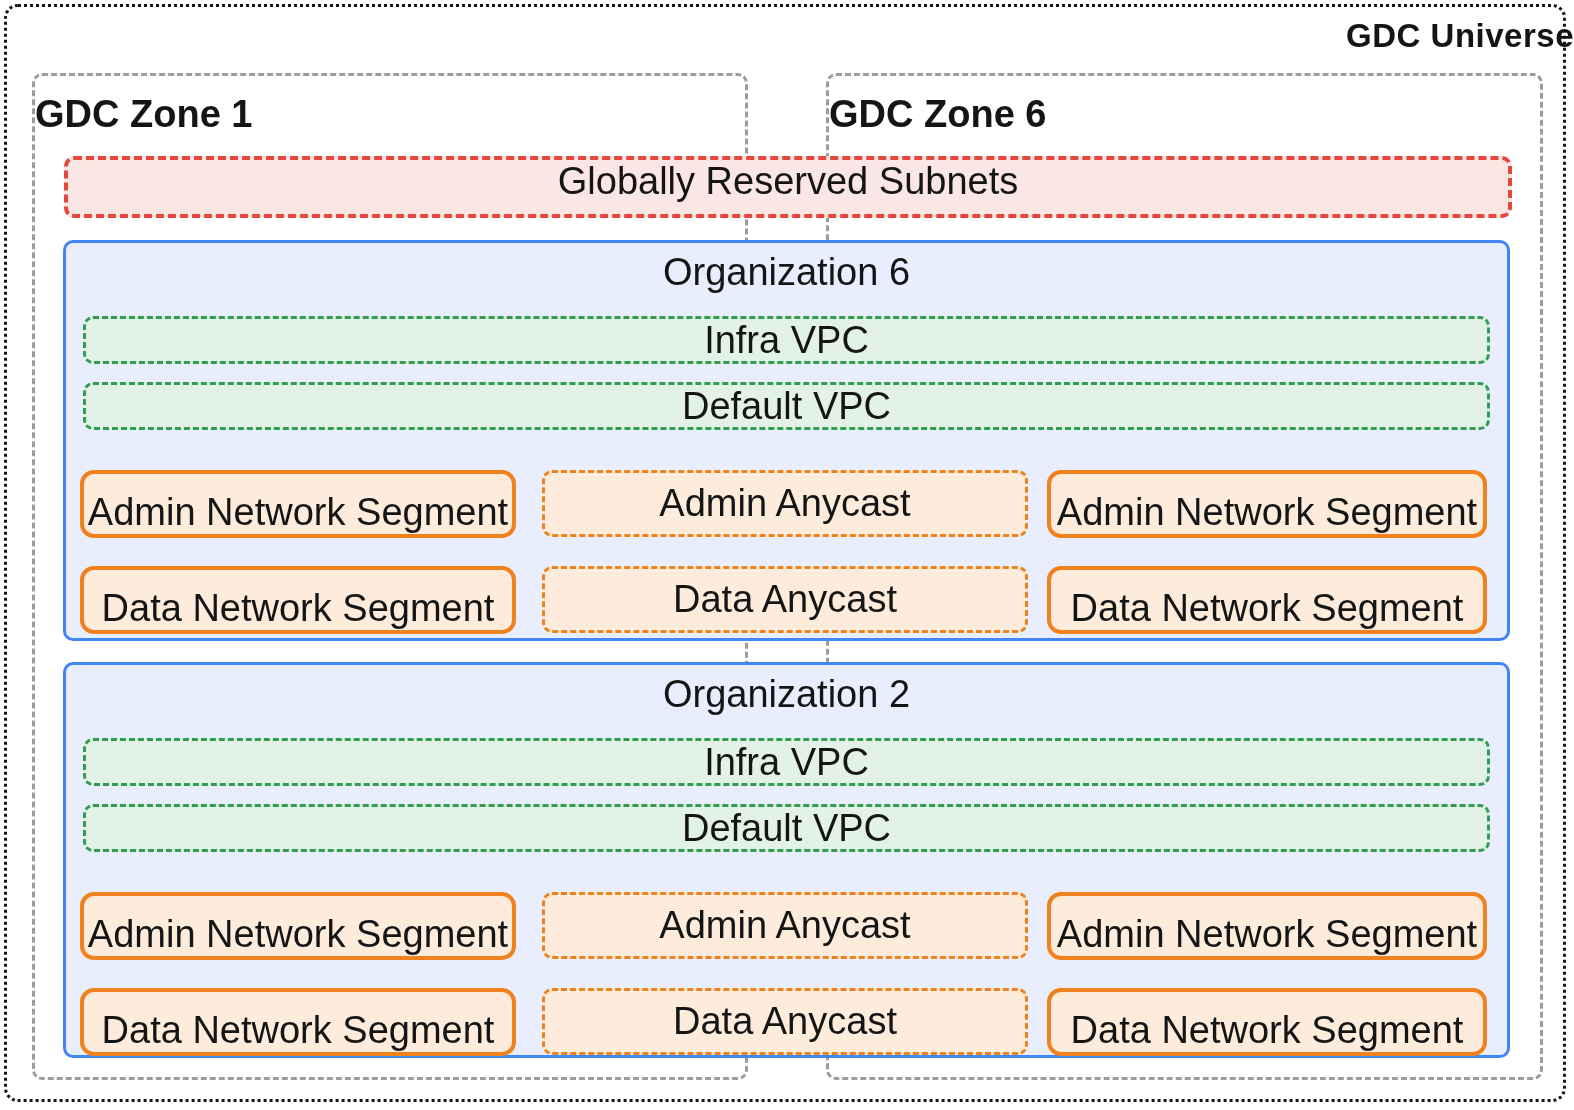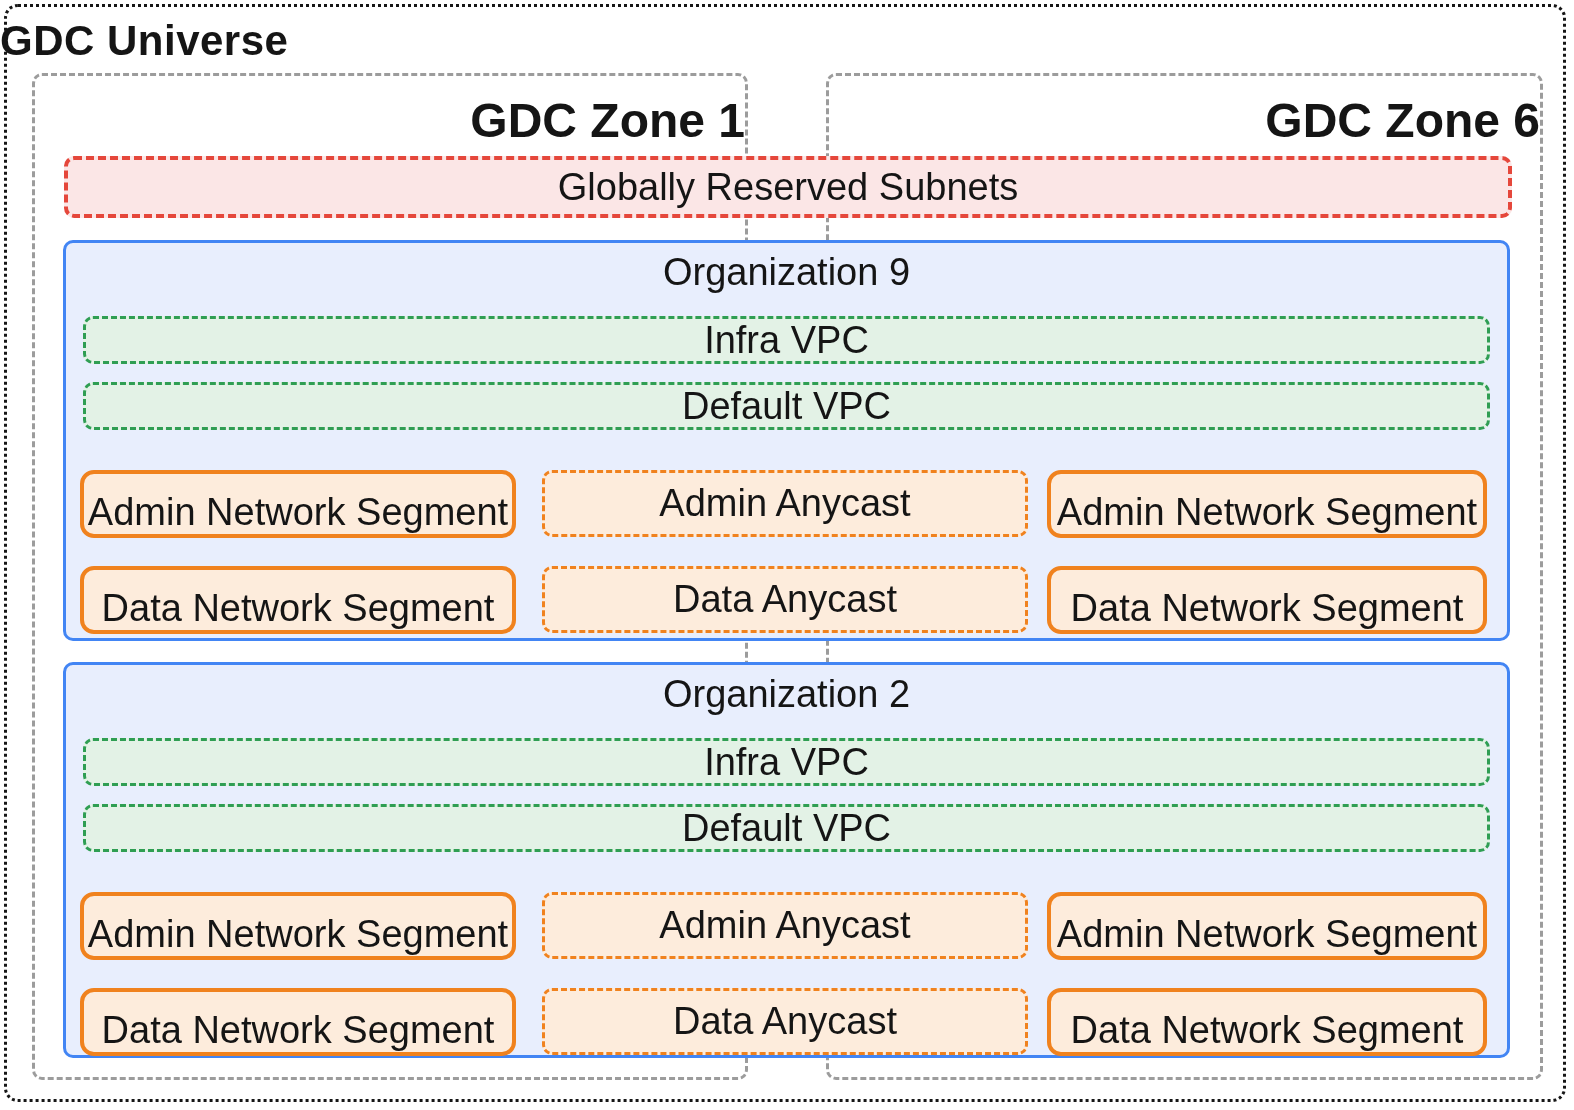--- a/index.html
+++ b/index.html
@@ -20,49 +20,49 @@
 
   
   .universe-boundary {
     left: 4px; top: 4px; width: 1562px; height: 1098px;
     border: 3px dotted var(--universe-border, #161616);
     border-radius: 14px;
     background: transparent;
   }
   .universe-title {
     left: 0; top: 17px; width: 100%;
-    text-align: left;
-    font-size: 42px;
+    text-align: right;
+    font-size: 33px;
     font-weight: bold;
     letter-spacing: 0.5px;
   }
 
   
   .zone {
     top: 73px; height: 1007px;
     border: 3px dashed var(--zone-border, #9c9c9c);
     border-radius: 10px;
     background: transparent;
   }
   .zone-1 { left: 32px;  width: 716px; }
   .zone-2 { left: 826px; width: 717px; }
   .zone-label {
     position: absolute; left: 0; top: 17px; width: 100%;
-    text-align: right;
-    font-size: 48px;
+    text-align: left;
+    font-size: 38px;
     font-weight: bold;
   }
 
   
   .subnets {
     left: 64px; top: 156px; width: 1448px; height: 62px;
     border: 4px dashed var(--subnet-border, #e5473b);
     border-radius: 10px;
     background: var(--subnet-fill, #fbe6e6);
-    display: flex; align-items: center; justify-content: center;
+    display: flex; justify-content: center;
     font-size: 38px;
   }
 
   
   .org {
     left: 63px; width: 1447px;
     border: 3px solid var(--org-border, #4285f4);
     border-radius: 10px;
     background: var(--org-fill, #e8eefd);
   }
@@ -122,21 +122,21 @@
   </div>
 
   <div class="abs universe-boundary"></div>
   <div class="abs universe-title">GDC Universe</div>
 
   <div class="abs subnets">
     <span>Globally Reserved Subnets</span>
   </div>
 
   <div class="abs org org-1">
-    <div class="org-label">Organization 9</div>
+    <div class="org-label">Organization 6</div>
     <div class="abs vpc infra">
       <span>Infra VPC</span>
     </div>
     <div class="abs vpc default">
       <span>Default VPC</span>
     </div>
     <div class="abs segment row-admin col-left">
       <span>Admin Network Segment</span>
     </div>
     <div class="abs anycast row-admin col-center">

